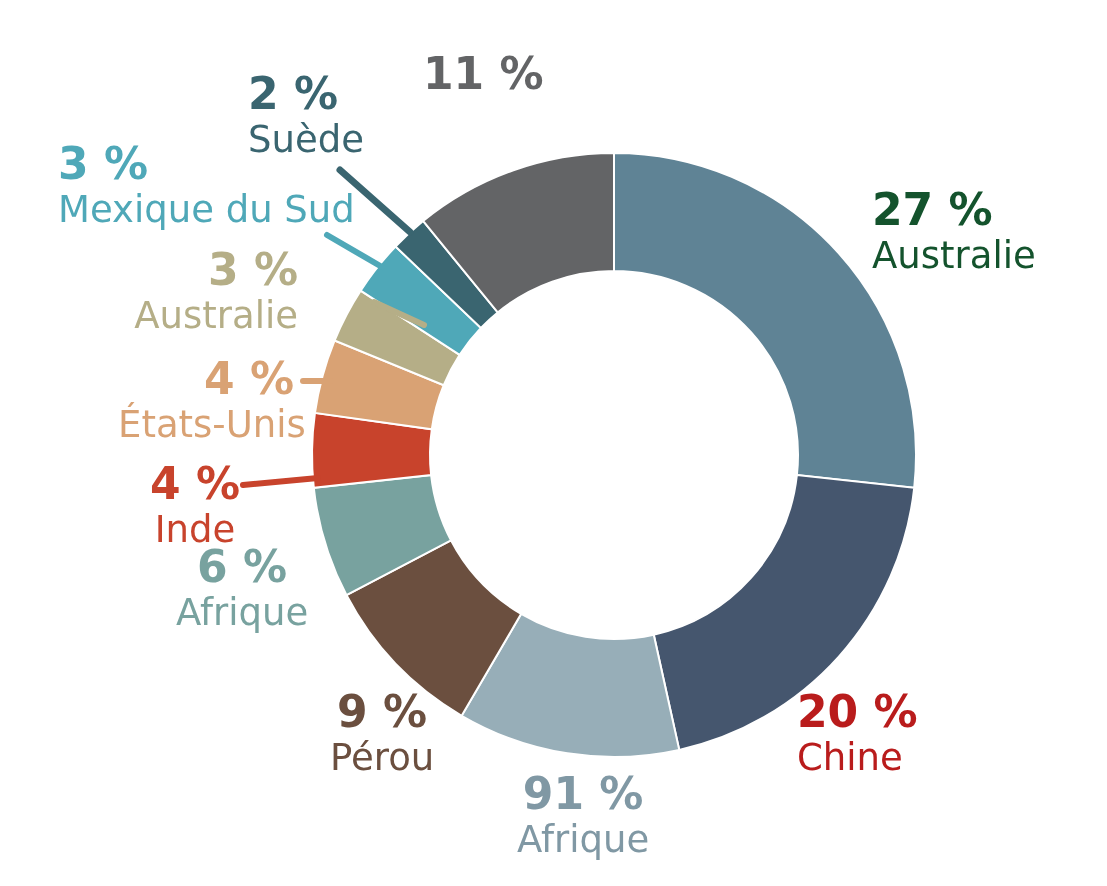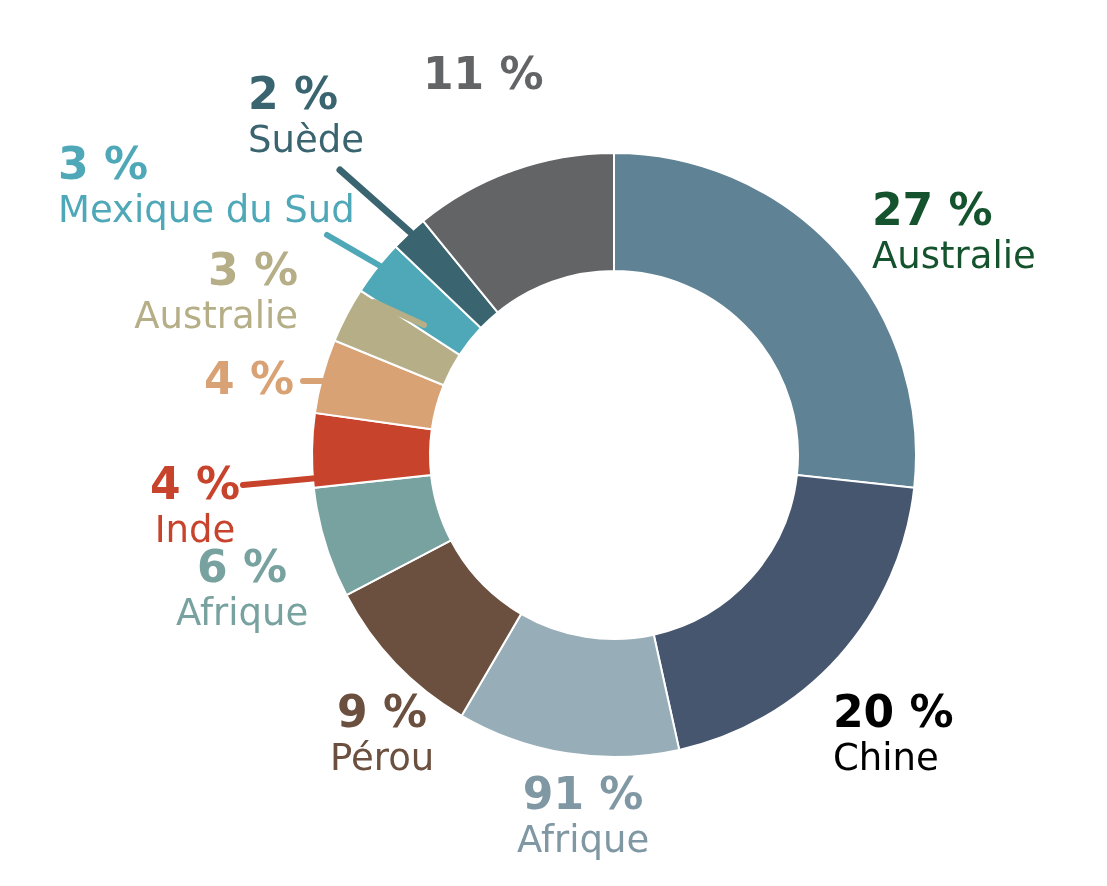--- a/index.html
+++ b/index.html
@@ -73,21 +73,21 @@
       <line x1="243" y1="485" x2="318" y2="478" stroke="#C8432C" stroke-width="6" stroke-linecap="round"></line>
       <line x1="303" y1="381" x2="330" y2="381" stroke="#D9A274" stroke-width="6" stroke-linecap="round"></line>
     </g>
   </svg>
 
   <div class="callout align-left" style="left:872px; top:188px; color:#14532d;">
     <span class="pct">27 %</span>
     <span class="name">Australie</span>
   </div>
 
-  <div class="callout align-left" style="left:833px; top:690px; color:#000000;">
+  <div class="callout align-left" style="left:797px; top:690px; color:#b91c1c;">
     <span class="pct">20 %</span>
     <span class="name">Chine</span>
   </div>
 
   <div class="callout align-center" style="left:517px; top:772px; color:#8098A4;">
     <span class="pct">91 %</span>
     <span class="name">Afrique</span>
   </div>
 
   <div class="callout align-center" style="left:330px; top:690px; color:#6B4F3F;">
@@ -100,20 +100,21 @@
     <span class="name">Afrique</span>
   </div>
 
   <div class="callout align-center" style="left:150px; top:462px; color:#C8432C;">
     <span class="pct">4 %</span>
     <span class="name">Inde</span>
   </div>
 
   <div class="callout align-right" style="left:118px; top:357px; width:176px; color:#D9A274;">
     <span class="pct">4 %</span>
+    <span class="name">États-Unis</span>
   </div>
 
   <div class="callout align-right" style="left:98px; top:248px; width:200px; color:#B5AE87;">
     <span class="pct">3 %</span>
     <span class="name">Australie</span>
   </div>
 
   <div class="callout align-left" style="left:58px; top:142px; color:#4FA8B8;">
     <span class="pct">3 %</span>
     <span class="name">Mexique du Sud</span>

